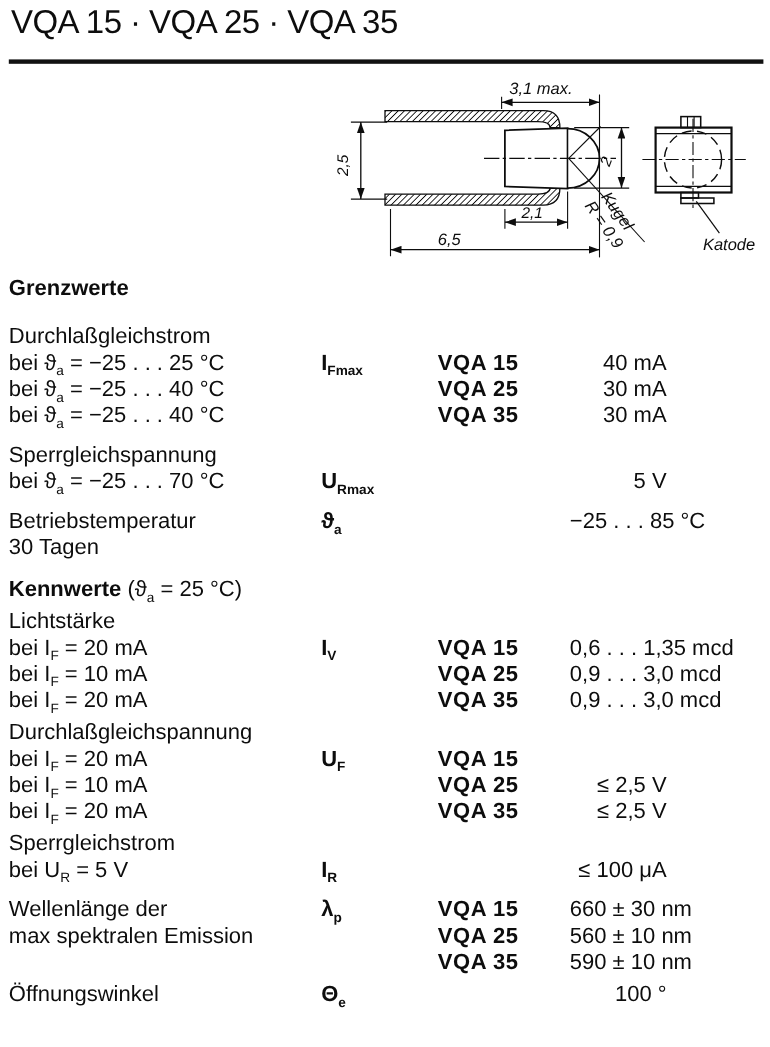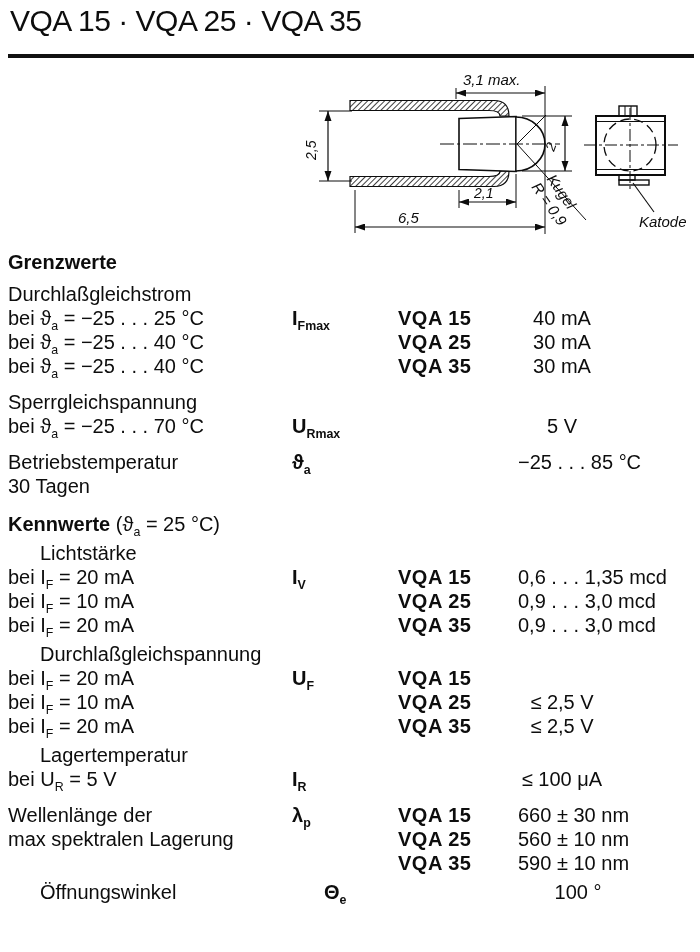--- a/index.html
+++ b/index.html
@@ -17,25 +17,25 @@
     position:absolute;left:8px;top:54px;width:686px;height:4px;background:#111;
   }
   #drawing{position:absolute;left:298px;top:68px;width:402px;height:182px;}
   #specs{position:absolute;left:0;top:250px;width:616px;padding:0 10px 0 8px;box-sizing:border-box;}
   .sec-h{font-size:20px;font-weight:700;line-height:24px;}
   .sec-h .cond-suffix{font-weight:400;}
   .r{display:grid;grid-template-columns:284px 106px 120px 1fr;line-height:24px;font-size:20px;}
   .r .c1{white-space:nowrap;}
   .r .c2{font-weight:700;white-space:nowrap;}
   .r .c3{font-weight:700;white-space:nowrap;letter-spacing:0.5px;}
-  .r .c4{text-align:center;white-space:nowrap;}
+  .r .c4{text-align:right;white-space:nowrap;}
   .g .c1{white-space:nowrap;}
   .gap{margin-top:12px;}
-  .gap-sm{margin-top:5px;margin-left:32px;}
-  .mt-first{margin-top:8px;}
+  .gap-sm{margin-top:5px;}
+  .mt-first{margin-top:20px;}
   .kenn{margin-top:14px;}
   sub{font-size:0.62em;line-height:0;}
   svg text{font-family:"Liberation Sans", sans-serif;}
   .dimtxt{font-style:italic;font-size:14px;fill:#0d0d0d;}
   .dimtxt-lg{font-style:italic;font-size:15px;fill:#0d0d0d;}
 </style>
 </head>
 <body>
 
 <div id="title">VQA 15 · VQA 25 · VQA 35</div>
@@ -209,37 +209,37 @@
     <span class="c4">≤ 2,5 V</span>
   </div>
   <div class="r">
     <span class="c1">bei I<sub>F</sub> = 20 mA</span>
     <span class="c2"></span>
     <span class="c3">VQA 35</span>
     <span class="c4">≤ 2,5 V</span>
   </div>
 
   <div class="r g gap-sm">
-    <span class="c1">Lagertemperatur</span>
+    <span class="c1">Sperrgleichstrom</span>
   </div>
   <div class="r">
     <span class="c1">bei U<sub>R</sub> = 5 V</span>
     <span class="c2">I<sub>R</sub></span>
     <span class="c3"></span>
     <span class="c4">≤ 100 μA</span>
   </div>
 
   <div class="r gap">
     <span class="c1">Wellenlänge der</span>
     <span class="c2">λ<sub>p</sub></span>
     <span class="c3">VQA 15</span>
     <span class="c4">660 ± 30 nm</span>
   </div>
   <div class="r">
-    <span class="c1">max spektralen Lagerung</span>
+    <span class="c1">max spektralen Emission</span>
     <span class="c2"></span>
     <span class="c3">VQA 25</span>
     <span class="c4">560 ± 10 nm</span>
   </div>
   <div class="r">
     <span class="c1"></span>
     <span class="c2"></span>
     <span class="c3">VQA 35</span>
     <span class="c4">590 ± 10 nm</span>
   </div>

